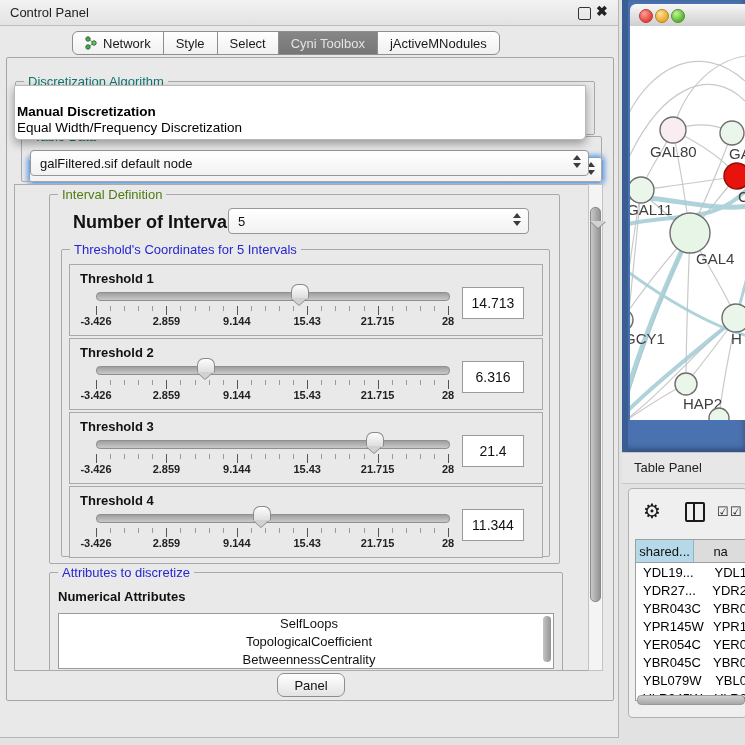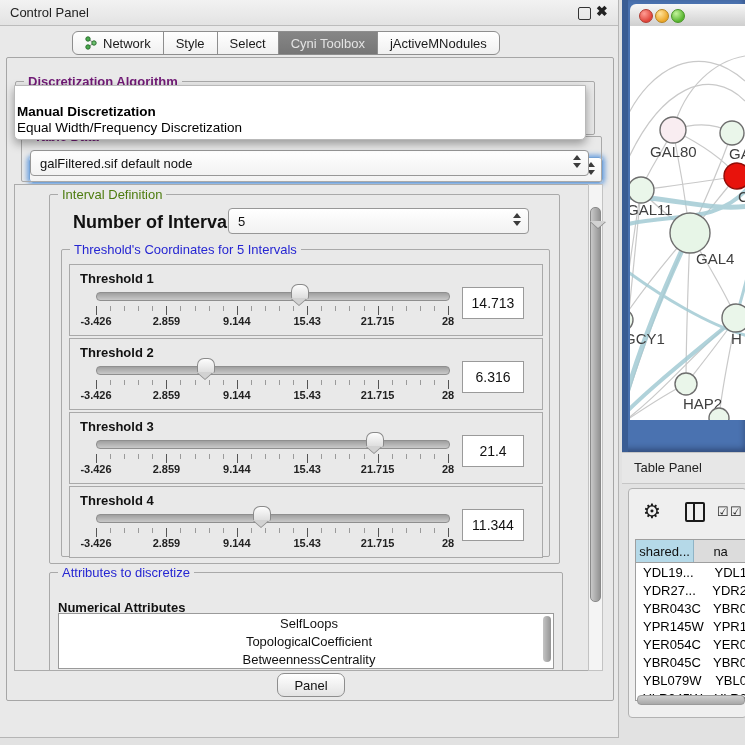--- a/index.html
+++ b/index.html
@@ -30,21 +30,21 @@
 
   
   #content{left:6px;top:57px;width:606px;height:642px;background:#e9e9e9;
     border:1px solid #a6a6a6;border-radius:2px;}
 
   .group{position:absolute;border:1px solid #a9a9a9;border-radius:2px;}
   .gtitle{position:absolute;top:-8px;left:8px;background:#e9e9e9;padding:0 4px;
     font-size:13px;white-space:nowrap;}
   .gtitle.green{color:#4d7c0f;}
   .gtitle.blue{color:#2626d2;}
-  .gtitle.dark{color:#701a75;font-weight:bold;}
+  .gtitle.dark{color:#0f766e;}
 
   
   .combo{position:absolute;background:linear-gradient(#ffffff,#f2f2f2);border:1px solid #979797;
     border-radius:4px;height:24px;display:flex;align-items:center;font-size:13px;color:#111;
     padding-left:9px;cursor:pointer;}
   .combo .spin{position:absolute;right:7px;top:4px;display:flex;flex-direction:column;align-items:center;}
   .spin i{display:block;width:0;height:0;border-left:4px solid transparent;border-right:4px solid transparent;}
   .spin .up{border-bottom:5px solid #3c3c3c;margin-bottom:3px;}
   .spin .dn{border-top:5px solid #3c3c3c;}
 
@@ -287,21 +287,21 @@
                   <div class="thumb" style="left: 183.438px;"></div>
                 </div>
                 <div class="thr-value">11.344</div>
               </div>
             </div>
         </div>
       </div>
 
       <div class="group" style="left:34px;top:387px;width:512px;height:110px;">
         <span class="gtitle blue">Attributes to discretize</span>
-        <span class="abs" style="left:8px;top:16px;font-size:13px;font-weight:bold;color:#111;margin-top:11px;">Numerical Attributes</span>
+        <span class="abs" style="left:8px;top:16px;font-size:13px;font-weight:bold;color:#111;">Numerical Attributes</span>
         <div id="attr-list">
           <div id="attr-scroll"></div>
         <div class="attr-item">SelfLoops</div>
             <div class="attr-item">TopologicalCoefficient</div>
             <div class="attr-item">BetweennessCentrality</div>
           </div>
       </div>
     </div>
     <div id="vscroll" class="abs">
       <div class="thumb"></div>

